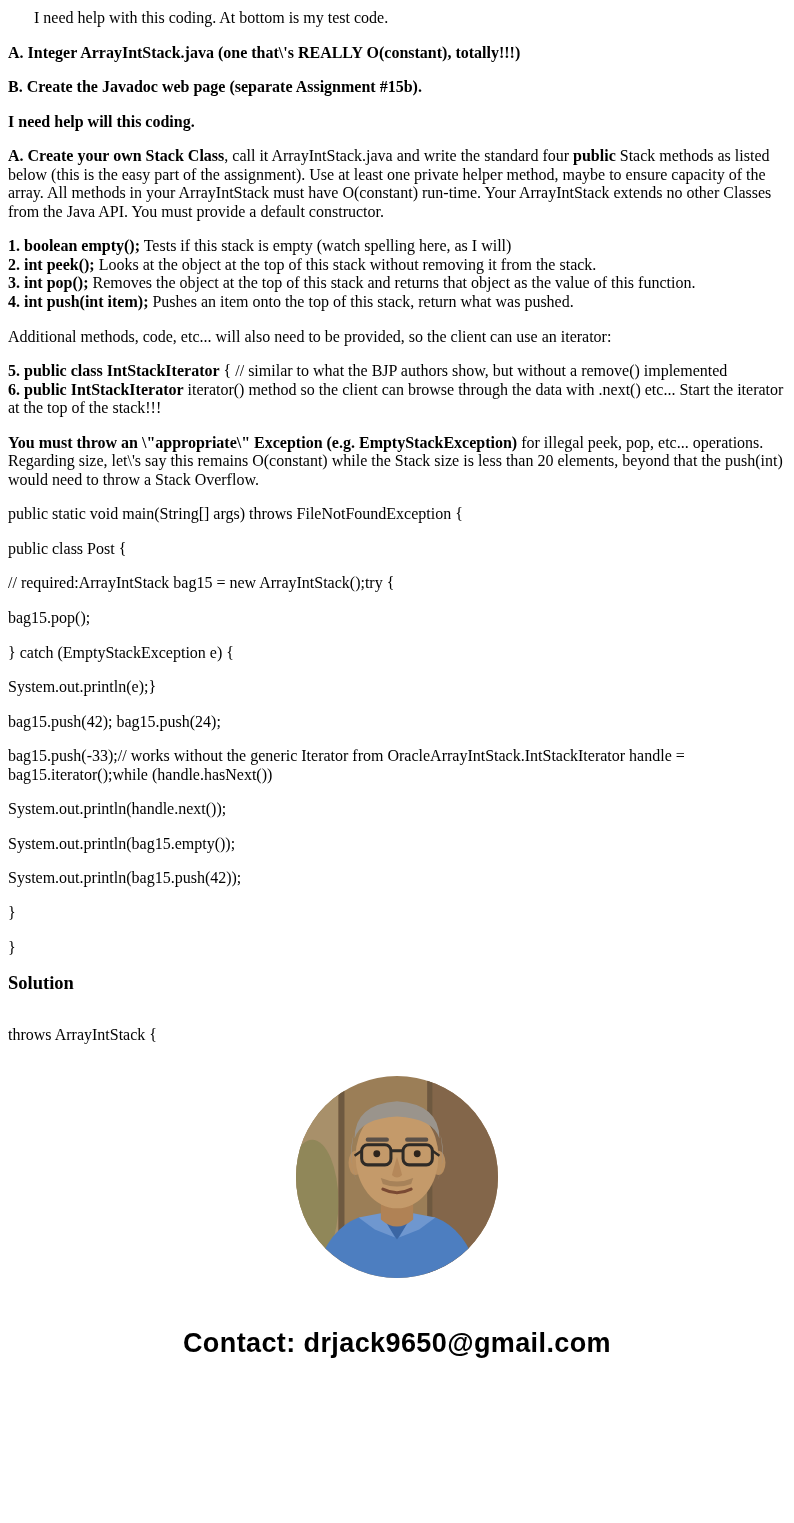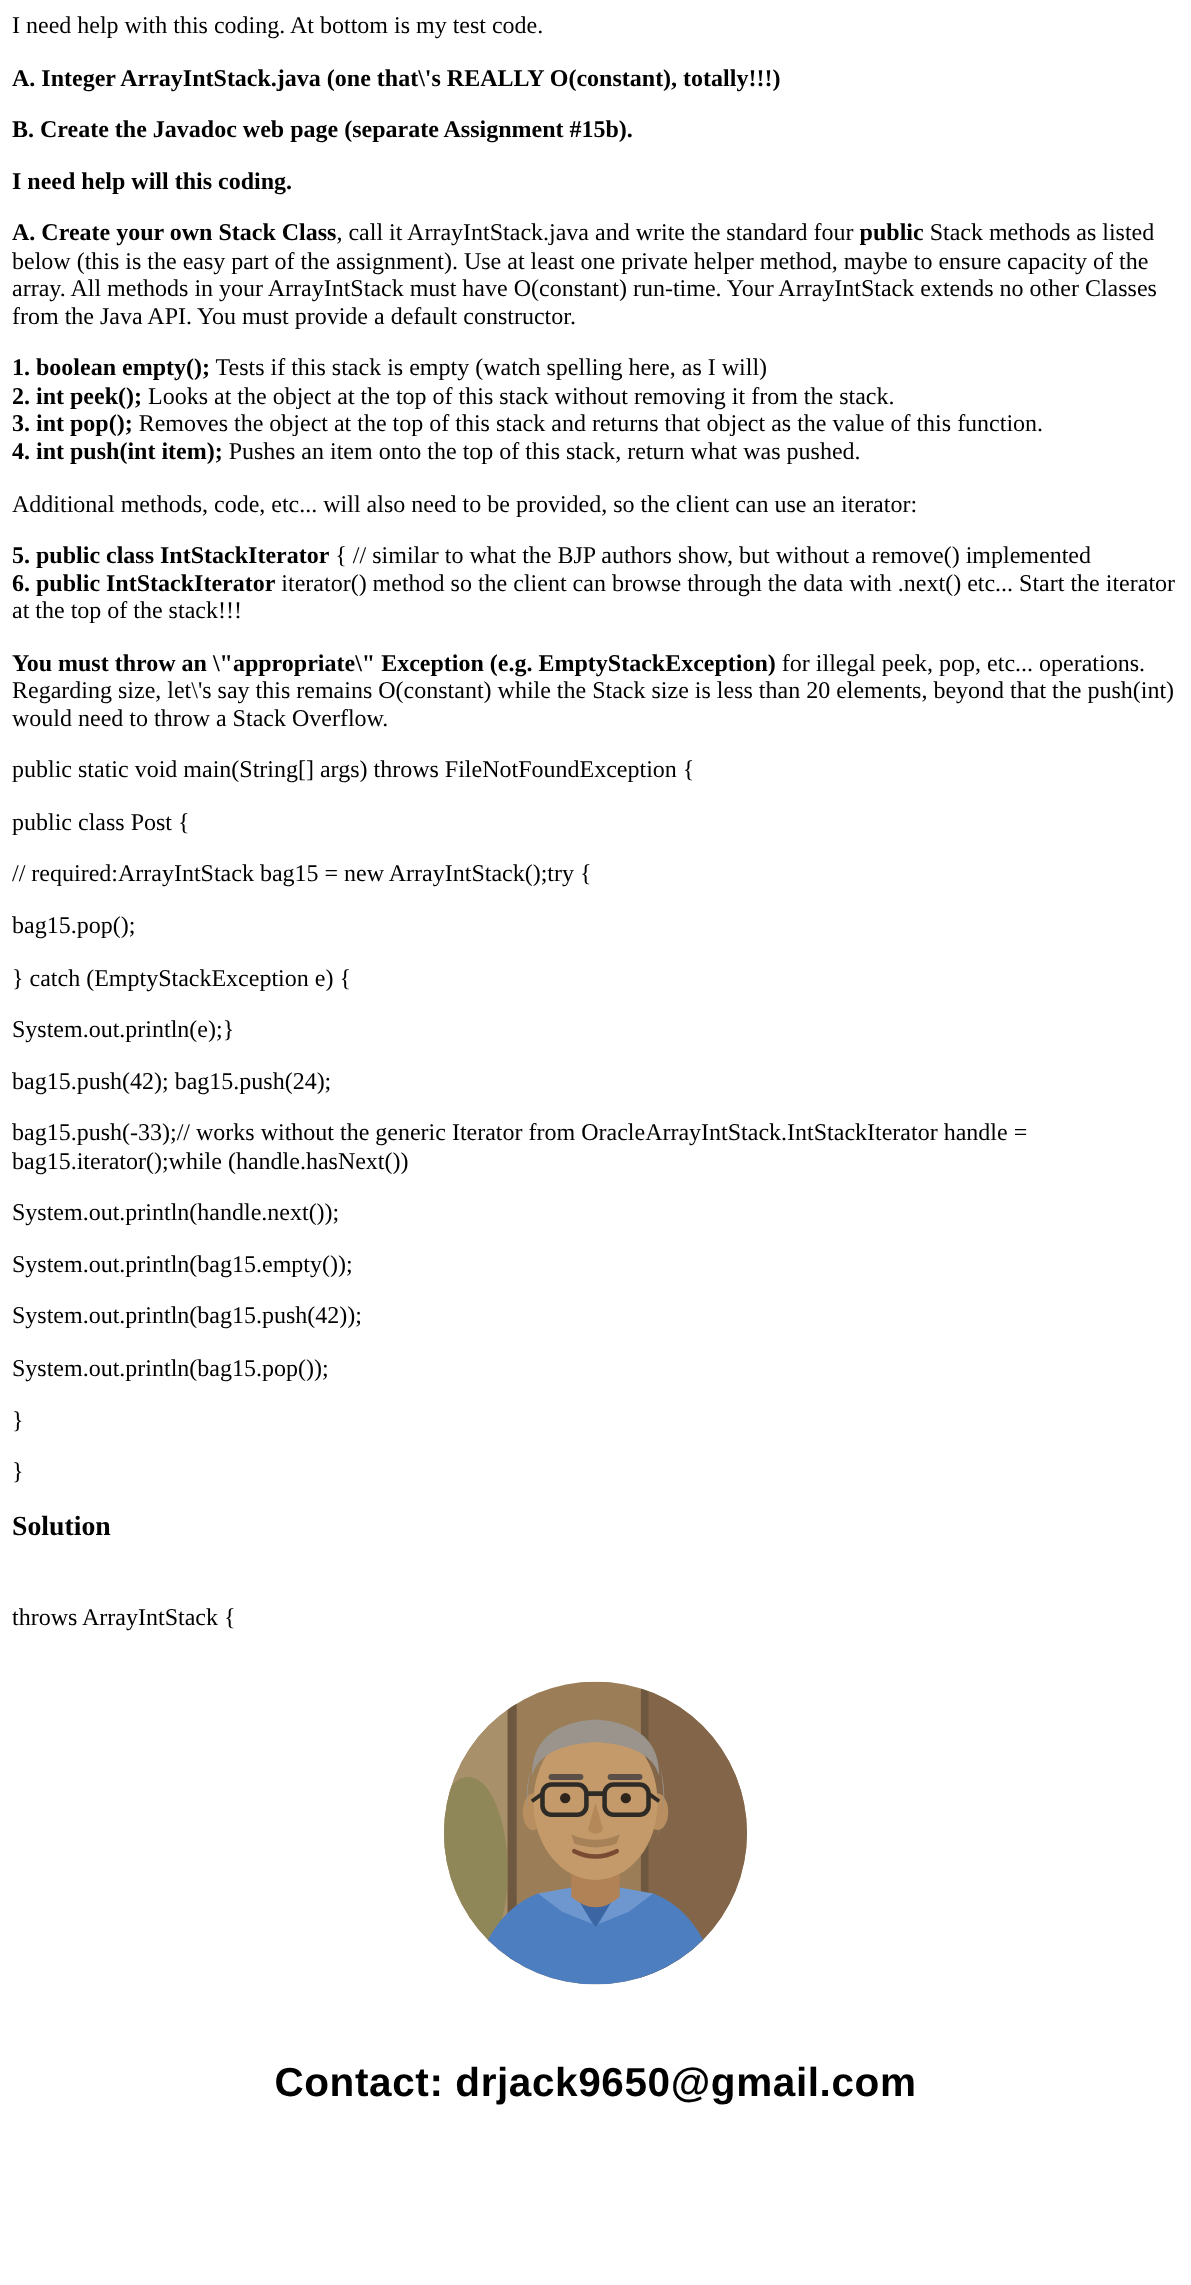--- a/index.html
+++ b/index.html
@@ -16,25 +16,26 @@
   .doc {
     padding: 0 8px;
     font-size: 16px;
     line-height: 1.16;
   }
   .doc p {
     margin: 16px 0;
   }
   .doc p:first-child {
     margin-top: 9px;
+    margin-left: 26px;
   }
   .doc h2 {
     font-size: 18.5px;
     font-weight: bold;
-    margin: 15px 0 41px 0;
+    margin: 15px 0 31px 0;
   }
   .avatar-row {
     display: flex;
     justify-content: center;
     margin-top: 32px;
   }
   .avatar {
     width: 202px;
     height: 202px;
     border-radius: 50%;
@@ -74,21 +75,20 @@
     <p><span>public class Post {</span></p>
     <p><span>// required:ArrayIntStack bag15 = new ArrayIntStack();try {</span></p>
     <p><span>bag15.pop();</span></p>
     <p><span>} catch (EmptyStackException e) {</span></p>
     <p><span>System.out.println(e);}</span></p>
     <p><span>bag15.push(42); bag15.push(24);</span></p>
     <p><span>bag15.push(-33);// works without the generic Iterator from OracleArrayIntStack.IntStackIterator handle = bag15.iterator();while (handle.hasNext())</span></p>
     <p><span>System.out.println(handle.next());</span></p>
     <p><span>System.out.println(bag15.empty());</span></p>
     <p><span>System.out.println(bag15.push(42));</span></p>
-    <p><span>System.out.println(bag15.pop());</span></p>
     <p><span>}</span></p>
     <p><span>}</span></p>
     <h2><span>Solution</span></h2>
     <p><span>throws ArrayIntStack {</span></p>
   </div>
 
 <div class="avatar-row">
   <div class="avatar">
     <svg width="202" height="202" viewBox="0 0 200 200" xmlns="http://www.w3.org/2000/svg">
       <rect width="200" height="200" fill="#9b7e57"></rect>

